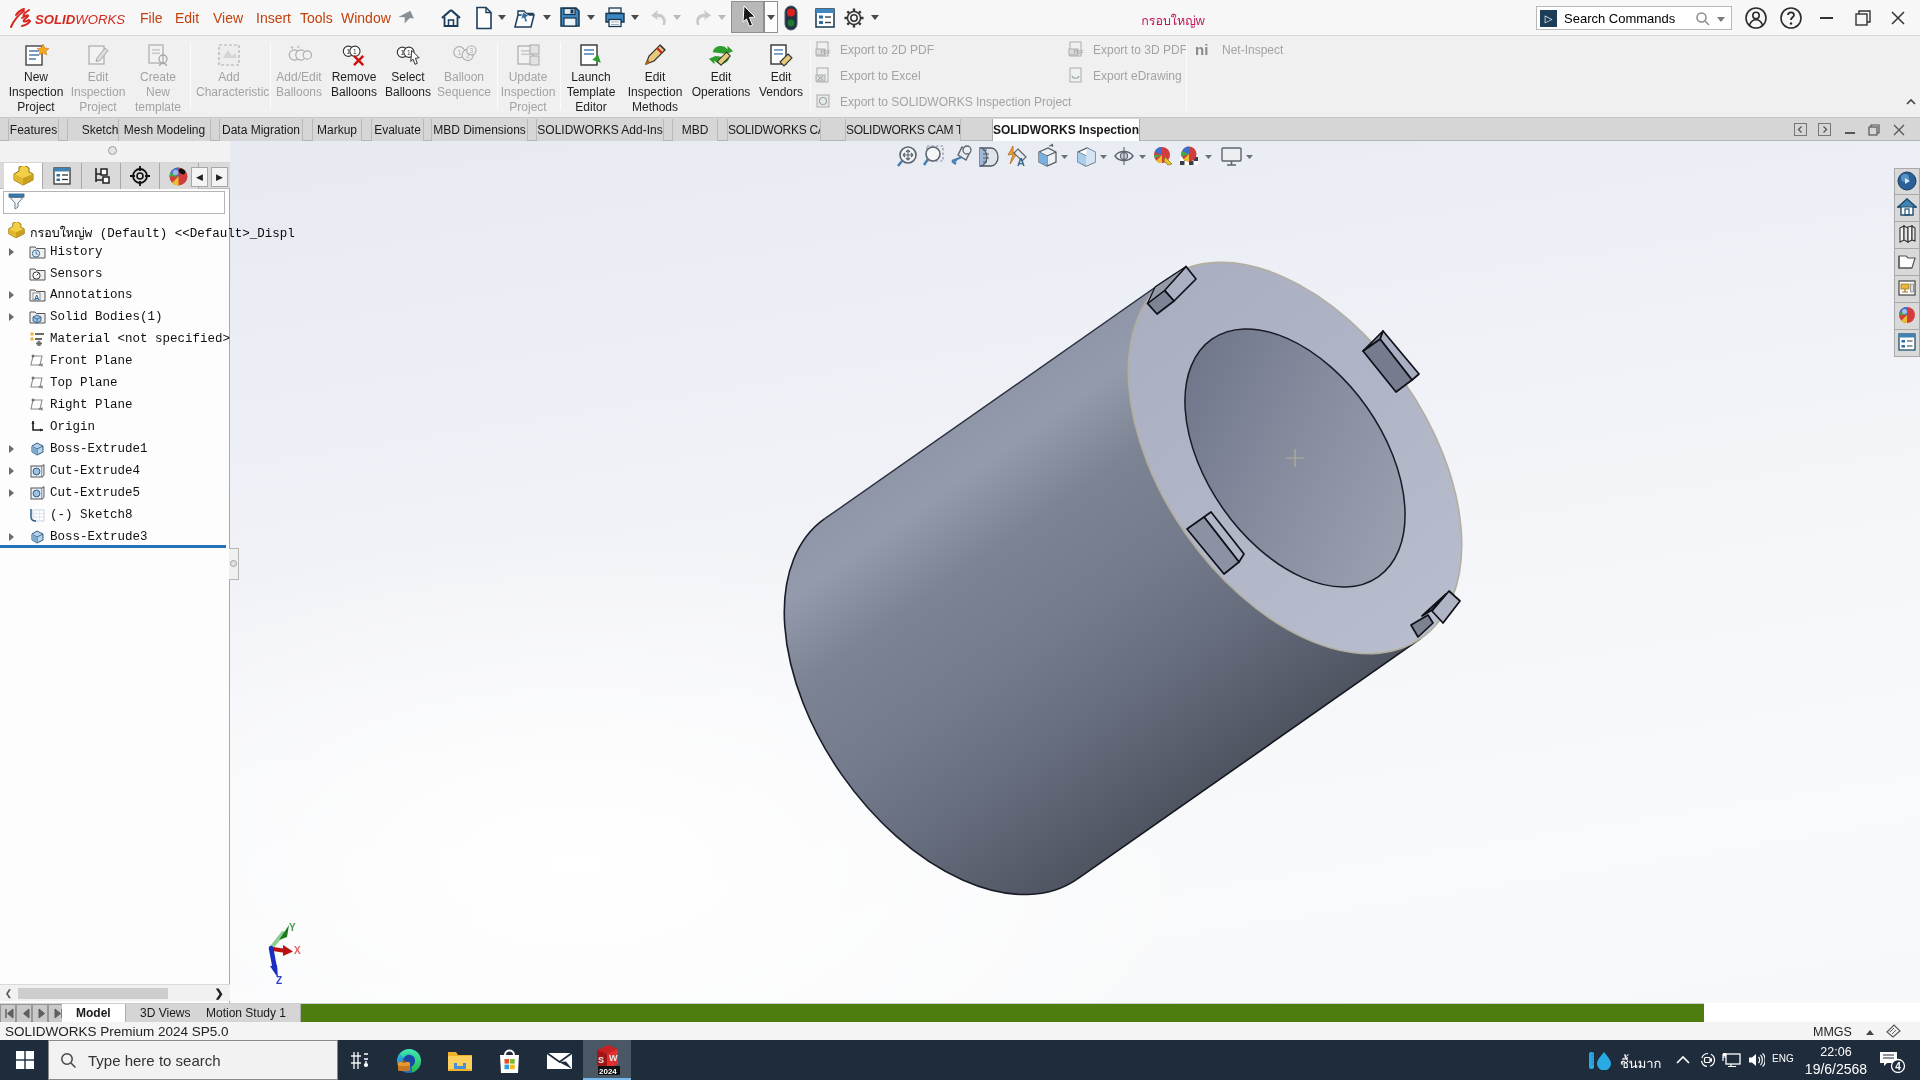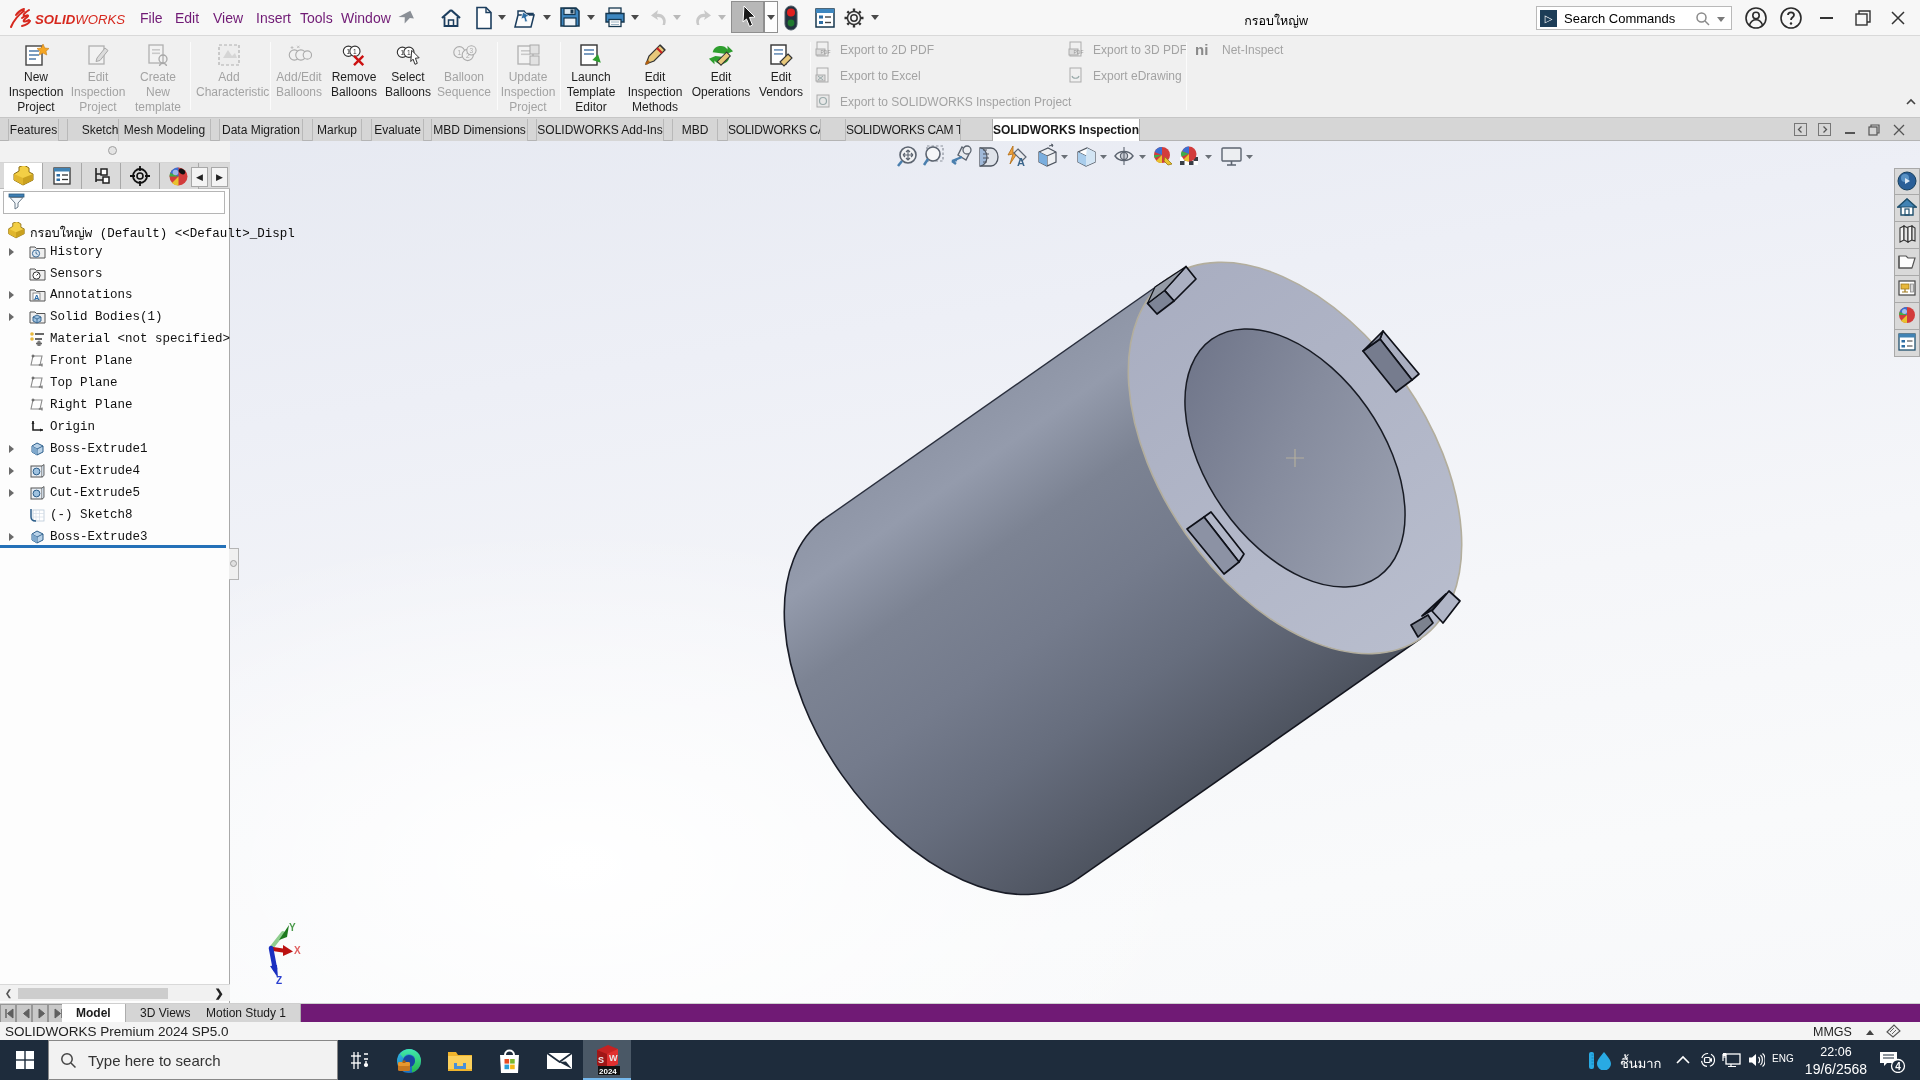--- a/index.html
+++ b/index.html
@@ -3,22 +3,22 @@
 <meta charset="utf-8">
 <style>
 * { margin:0; padding:0; box-sizing:border-box; }
 html,body { width:1920px; height:1080px; overflow:hidden; }
 body { font-family:"Liberation Sans",sans-serif; position:relative; background:#fff; font-size:12px; }
 .abs { position:absolute; }
 
 
 #titlebar { position:absolute; left:0; top:0; width:1920px; height:36px; background:#f7f7f7; border-bottom:1px solid #d9d9d9; }
 #logo { position:absolute; left:8px; top:6px; }
-.menu { position:absolute; top:10px; font-size:14px; color:#701a75; }
-#title { position:absolute; left:1158px; top:11px; width:150px; text-align:right; font-size:12.5px; color:#000000; }
+.menu { position:absolute; top:10px; font-size:14px; color:#c2410c; }
+#title { position:absolute; left:1098px; top:11px; width:150px; text-align:center; font-size:12.5px; color:#be185d; }
 #searchbox { position:absolute; left:1536px; top:6px; width:196px; height:24px; background:#fff; border:1px solid #b9b9b9; }
 #searchbox .sq { position:absolute; left:3px; top:3px; width:17px; height:17px; background:#1d3d57; color:#fff; font-size:10px; text-align:center; line-height:17px; }
 #searchbox .stext { position:absolute; left:27px; top:4px; color:#000000; font-size:13px; }
 
 
 #ribbon { position:absolute; left:0; top:36px; width:1920px; height:81px; background:#f0f0f0; }
 .rbtn { position:absolute; top:3px; height:74px; text-align:center; font-size:12px; color:#1e1e1e; line-height:15px; }
 .rbtn.dis { color:#a3a3a3; }
 .rbtn .ric { display:block; margin:3px auto 2px auto; width:26px; height:26px; }
 .rsep { position:absolute; top:6px; width:1px; height:68px; background:#dcdcdc; border-right:1px solid #fbfbfb; }
@@ -52,21 +52,21 @@
 
 
 #taskpane { position:absolute; right:0; top:27px; width:26px; }
 .tptab { position:relative; width:26px; height:27px; background:#d9d9d9; border:1px solid #a9a9a9; border-top:none; }
 .tptab.first { border-top:1px solid #a9a9a9; }
 
 
 #headsup { position:absolute; left:893px; top:2px; height:28px; }
 
 
-#modeltabs { position:absolute; left:0; top:1003px; width:1920px; height:19px; background:#701a75; border-top:1px solid #cfcfcf;text-decoration:underline; }
+#modeltabs { position:absolute; left:0; top:1003px; width:1704px; height:19px; background:#4d7c0f; border-top:1px solid #cfcfcf;text-decoration:underline; }
 .mtab { position:absolute; top:0; height:19px; line-height:18px; padding:0 14px; font-size:12px; color:#1a1a1a; background:#d5d5d5; border-right:1px solid #adadad; }
 .mtab.active { background:#fff; font-weight:bold; }
 #statusbar { position:absolute; left:0; top:1022px; width:1920px; height:18px; background:#f4f4f4; font-size:12.5px; color:#222; }
 #taskbar { position:absolute; left:0; top:1040px; width:1920px; height:40px; background:#1e2c3c; }
 #swtask { position:absolute; left:583px; top:0; width:48px; height:40px; background:#4a5866; border-bottom:2px solid #76b9ed; }
 #tray { position:absolute; left:0; top:0; width:1920px; height:40px; color:#fff; }
 </style>
 </head>
 <body>
 <div id="titlebar">

